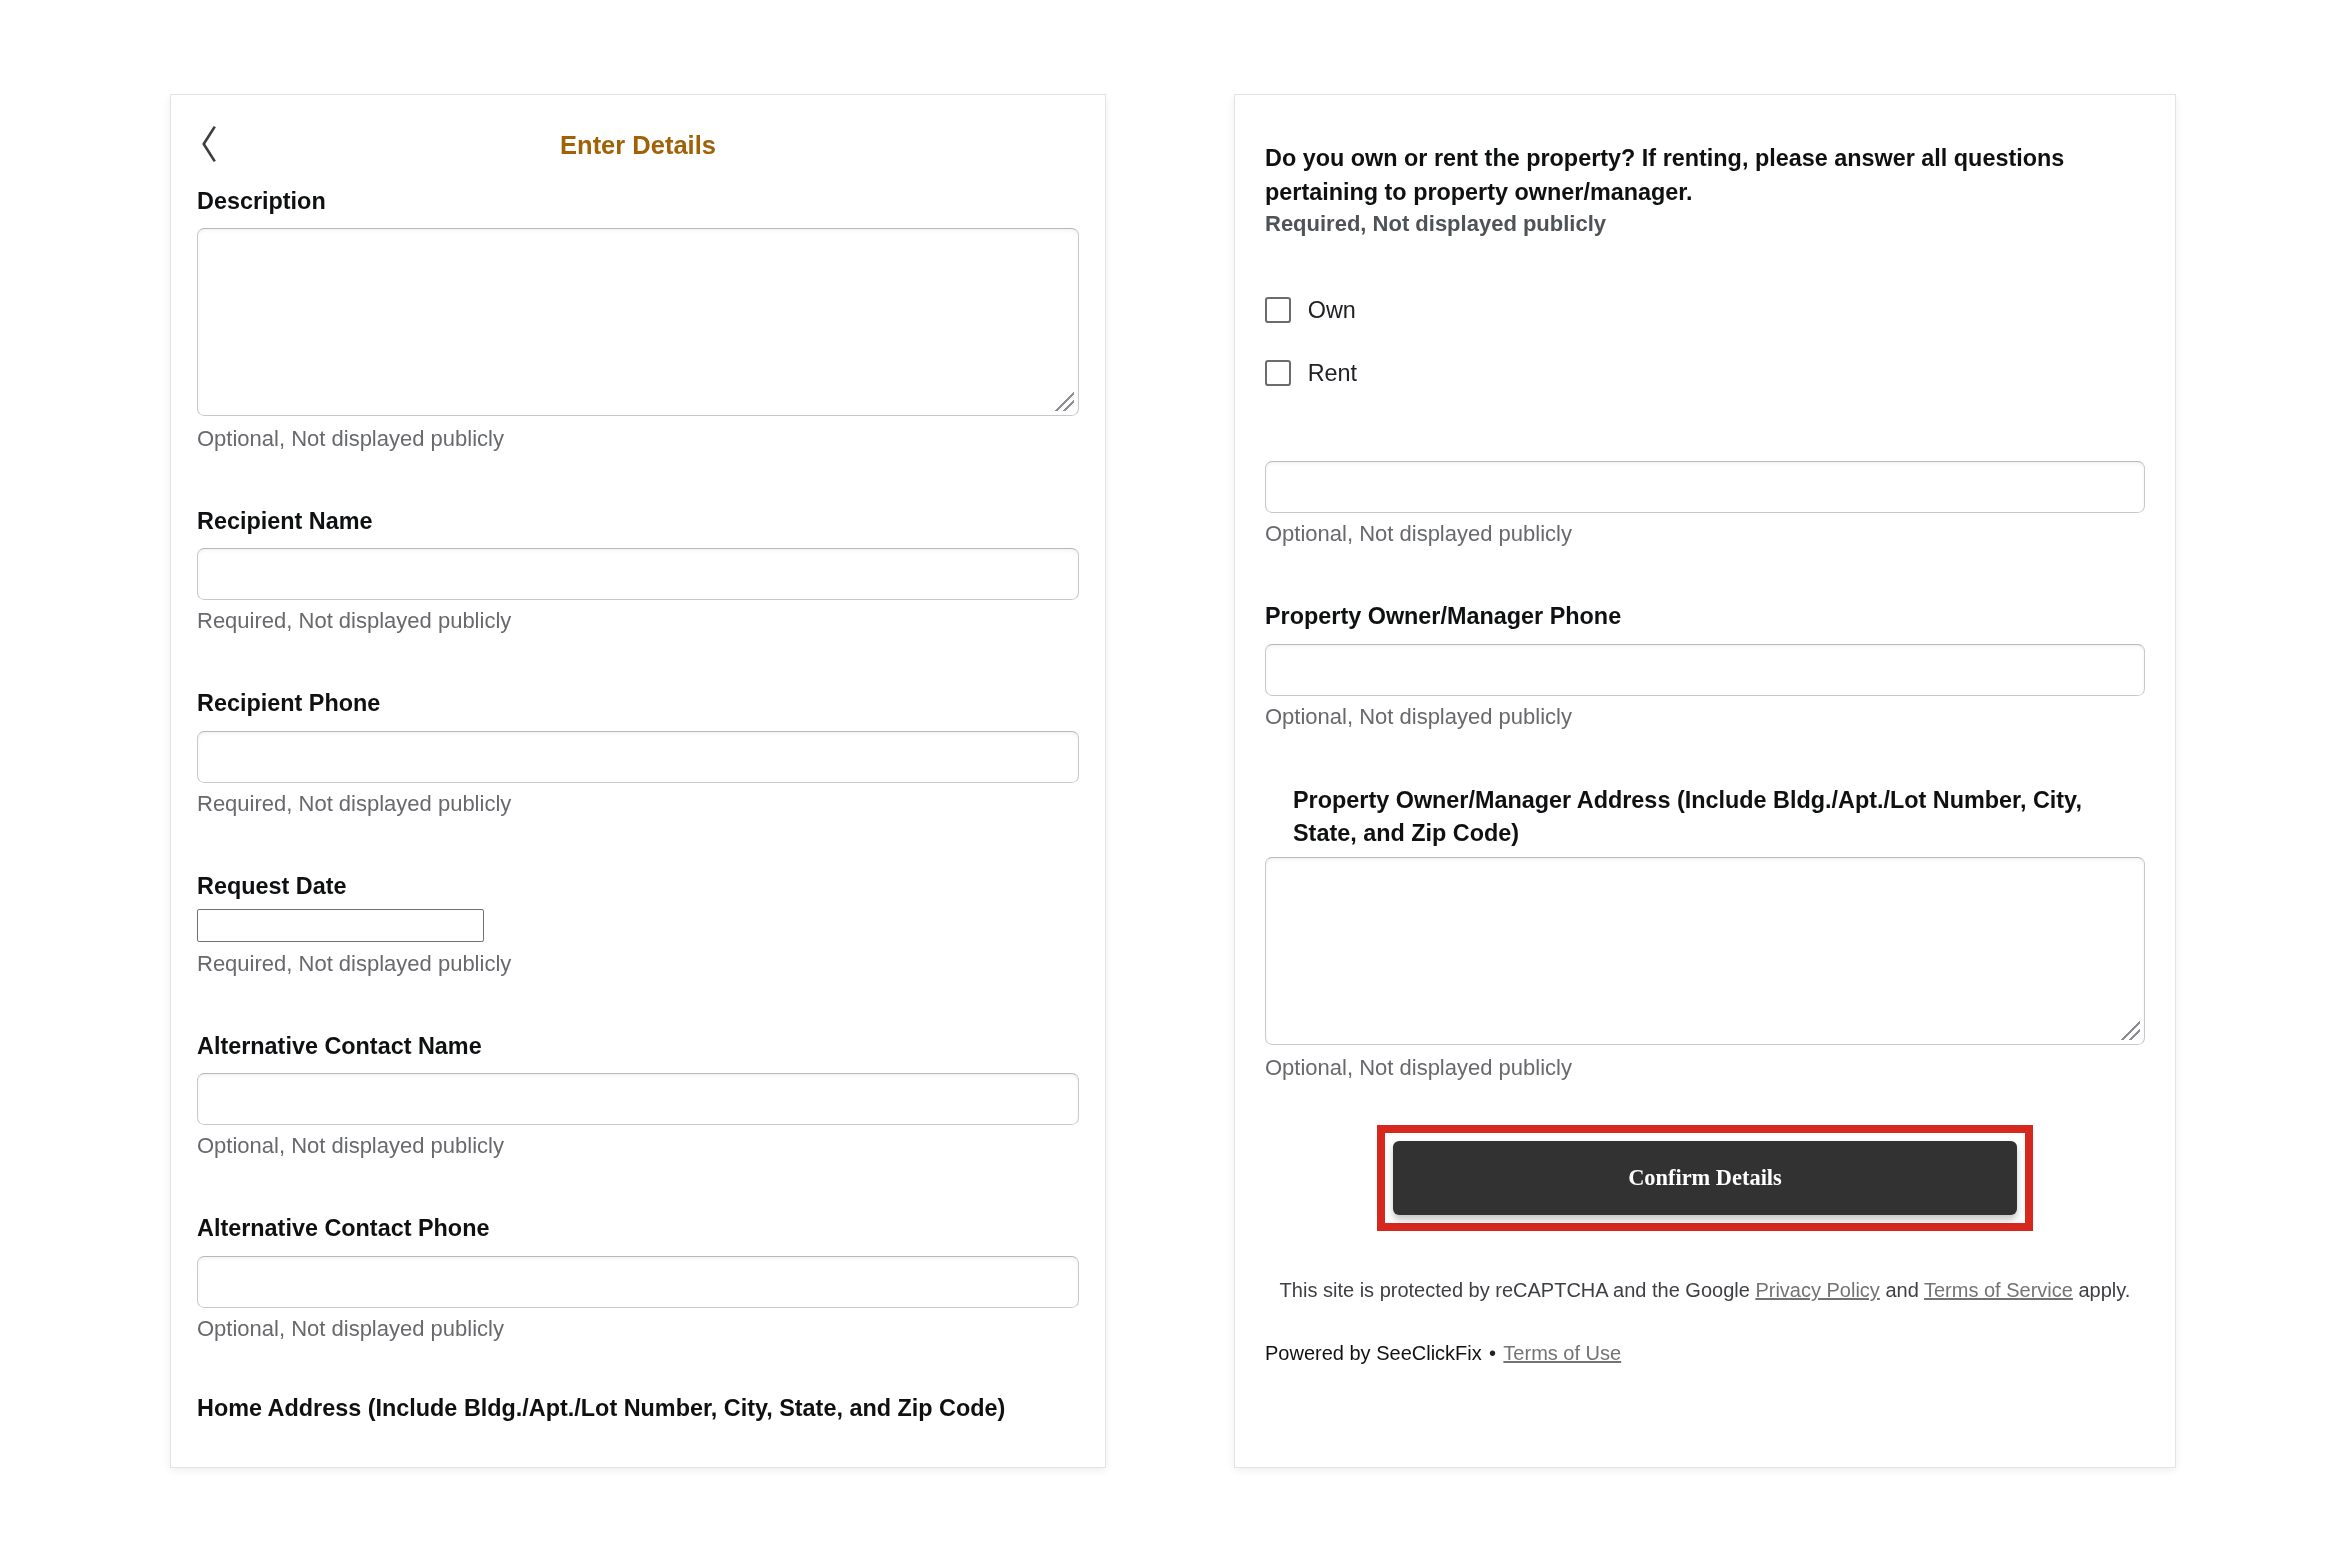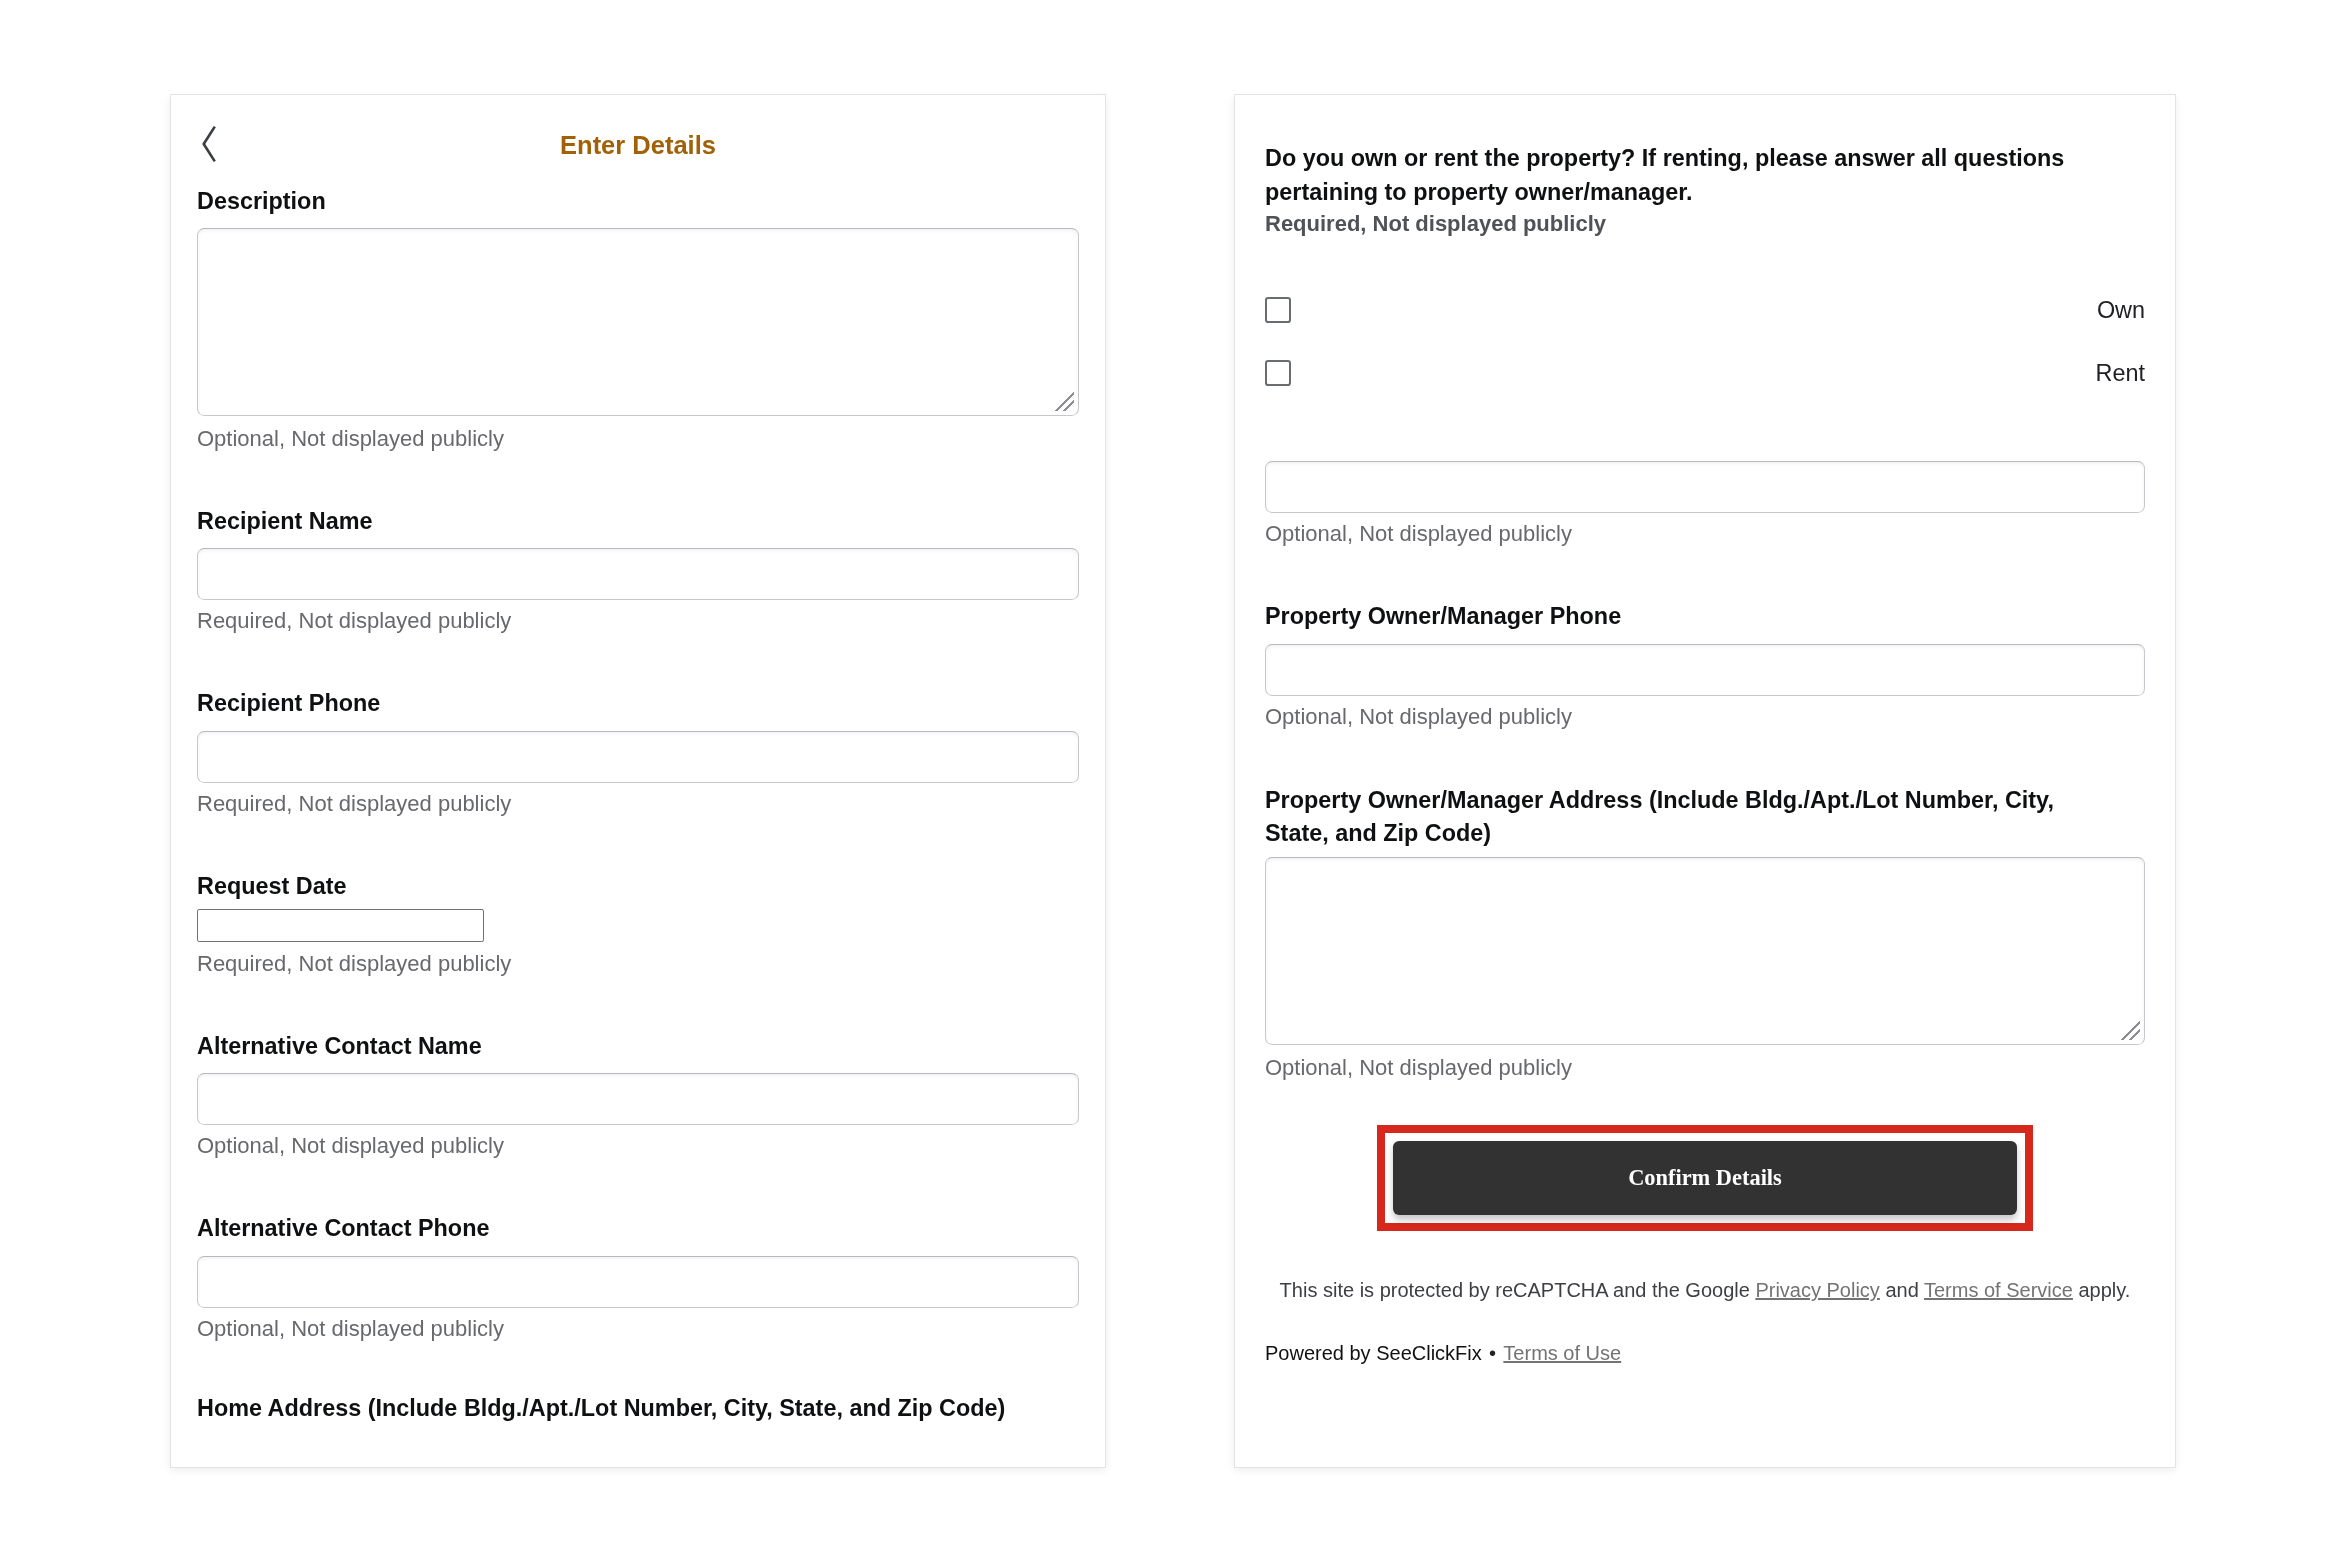--- a/index.html
+++ b/index.html
@@ -88,30 +88,30 @@
 
   
   .question {
     margin-top: 46px; max-width: 812px;
     font-size: 23.4px; font-weight: 700; color: #0f1011; line-height: 34px;
   }
   .question-note {
     margin-top: 2.1px;
     font-size: 22px; font-weight: 700; color: #4f5256; line-height: 26px;
   }
-  .opt-row { display: flex; align-items: center; gap: 16.7px; cursor: pointer; justify-content: space-between; }
+  .opt-row { display: flex; align-items: center; gap: 16.7px; cursor: pointer; }
   .opt-row.own  { margin-top: 60px; }
   .opt-row.rent { margin-top: 37px; }
   .checkbox {
     width: 26px; height: 26px; box-sizing: border-box;
     border: 2.1px solid #6a6d70; border-radius: 3.1px; background: #fff;
   }
   .opt-label { font-size: 23.4px; color: #202124; line-height: 26px; }
 
-  .addr-label { max-width: 833px; }
+  .addr-label { max-width: 833px; margin-left: 28px; }
   .field .area-input.addr { margin-top: -4.2px; }
 
   
   .annotation-box {
     margin: 44px auto 0;
     width: 656px; box-sizing: border-box;
     border: 8.3px solid #d7281d;
     padding: 8.3px;
     background: #ffffff;
   }

